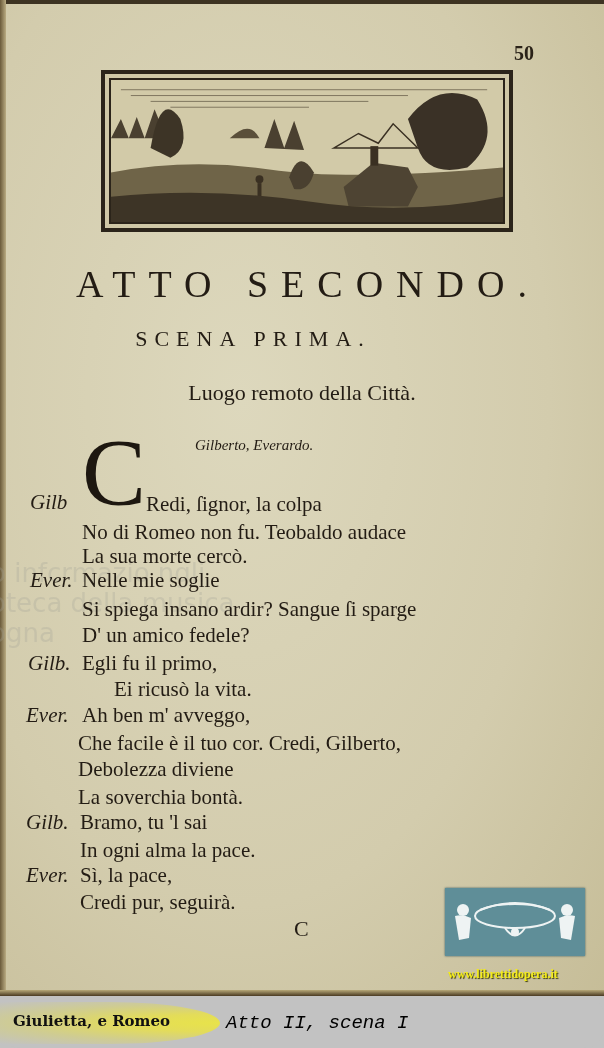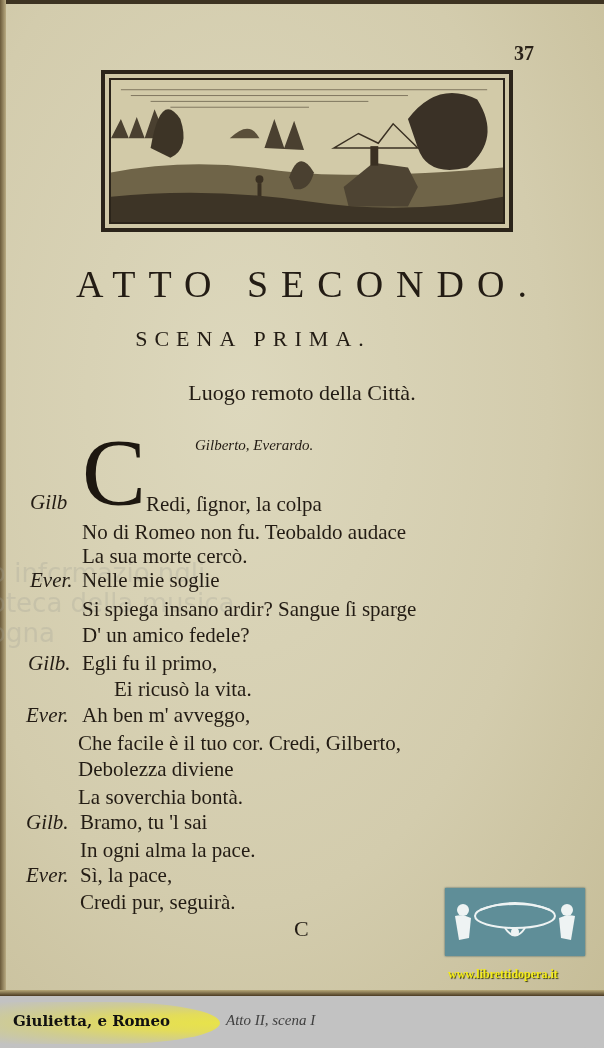--- a/index.html
+++ b/index.html
@@ -24,33 +24,33 @@
   .catchword { position:absolute; left:294px; top:916px; font-family:"Liberation Serif", serif; font-size:22px; color:#231c14; }
   .watermark { position:absolute; left:-10px; top:558px; font-family:"DejaVu Sans", sans-serif; font-size:26px; color:rgba(160,160,150,0.28); line-height:30px; white-space:nowrap; }
   .logo-box { position:absolute; left:445px; top:888px; width:140px; height:68px; background:#5f8e98; box-shadow: 0 0 2px #3c5a60; }
   .logo-box svg { width:100%; height:100%; display:block; }
   .logo-link { position:absolute; left:448px; top:967px; font-family:"Liberation Serif", serif; font-weight:bold; font-size:12px; color:#f4ec1a; text-shadow:1px 1px 1px #3a3a00; }
   .footer { position:absolute; left:0; top:996px; width:604px; height:52px; background:#c2c2c2;border-radius:20px; }
   .footer-title-bg { position:absolute; left:0; top:6px; width:220px; height:42px;
     background: radial-gradient(ellipse at 100% 50%, #e8e34a 0%, #e3dc5a 30%, #cfcc92 65%, #c2c2c2 100%);
     border-radius: 0 50% 50% 0 / 0 50% 50% 0; }
   .footer-title { position:absolute; left:13px; top:16px; font-family:"DejaVu Serif", serif; font-weight:bold; font-size:15px; color:#111; }
-  .footer-subtitle { position:absolute; left:226px; top:16px; font-family:Liberation Serif, serif; font-style:italic; font-size:15px; color:#404040; }
+  .footer-subtitle { position:absolute; left:226px; top:16px; font-family:Liberation Mono, monospace; font-style:italic; font-size:19px; color:#000000; }
 </style>
 </head>
 <body>
 
 <div class="page">
   <div class="page-edge-top"></div>
   <div class="page-edge-left"></div>
   <div class="page-edge-bottom"></div>
 
   <div class="watermark">o infcrmazio ngli<br>oteca della musica<br>ogna</div>
 
-  <div class="page-number">37</div>
+  <div class="page-number">50</div>
 
   <div class="vignette">
     <div class="vignette-inner">
       <svg viewBox="0 0 396 146" preserveAspectRatio="none">
         <rect width="396" height="146" fill="#d2caa8"></rect>
         <g stroke="#3a3022" stroke-width="1" opacity="0.55">
           <line x1="10" y1="10" x2="380" y2="10"></line>
             <line x1="20" y1="16" x2="300" y2="16"></line>
           <line x1="40" y1="22" x2="260" y2="22"></line>
             <line x1="60" y1="28" x2="200" y2="28"></line>

